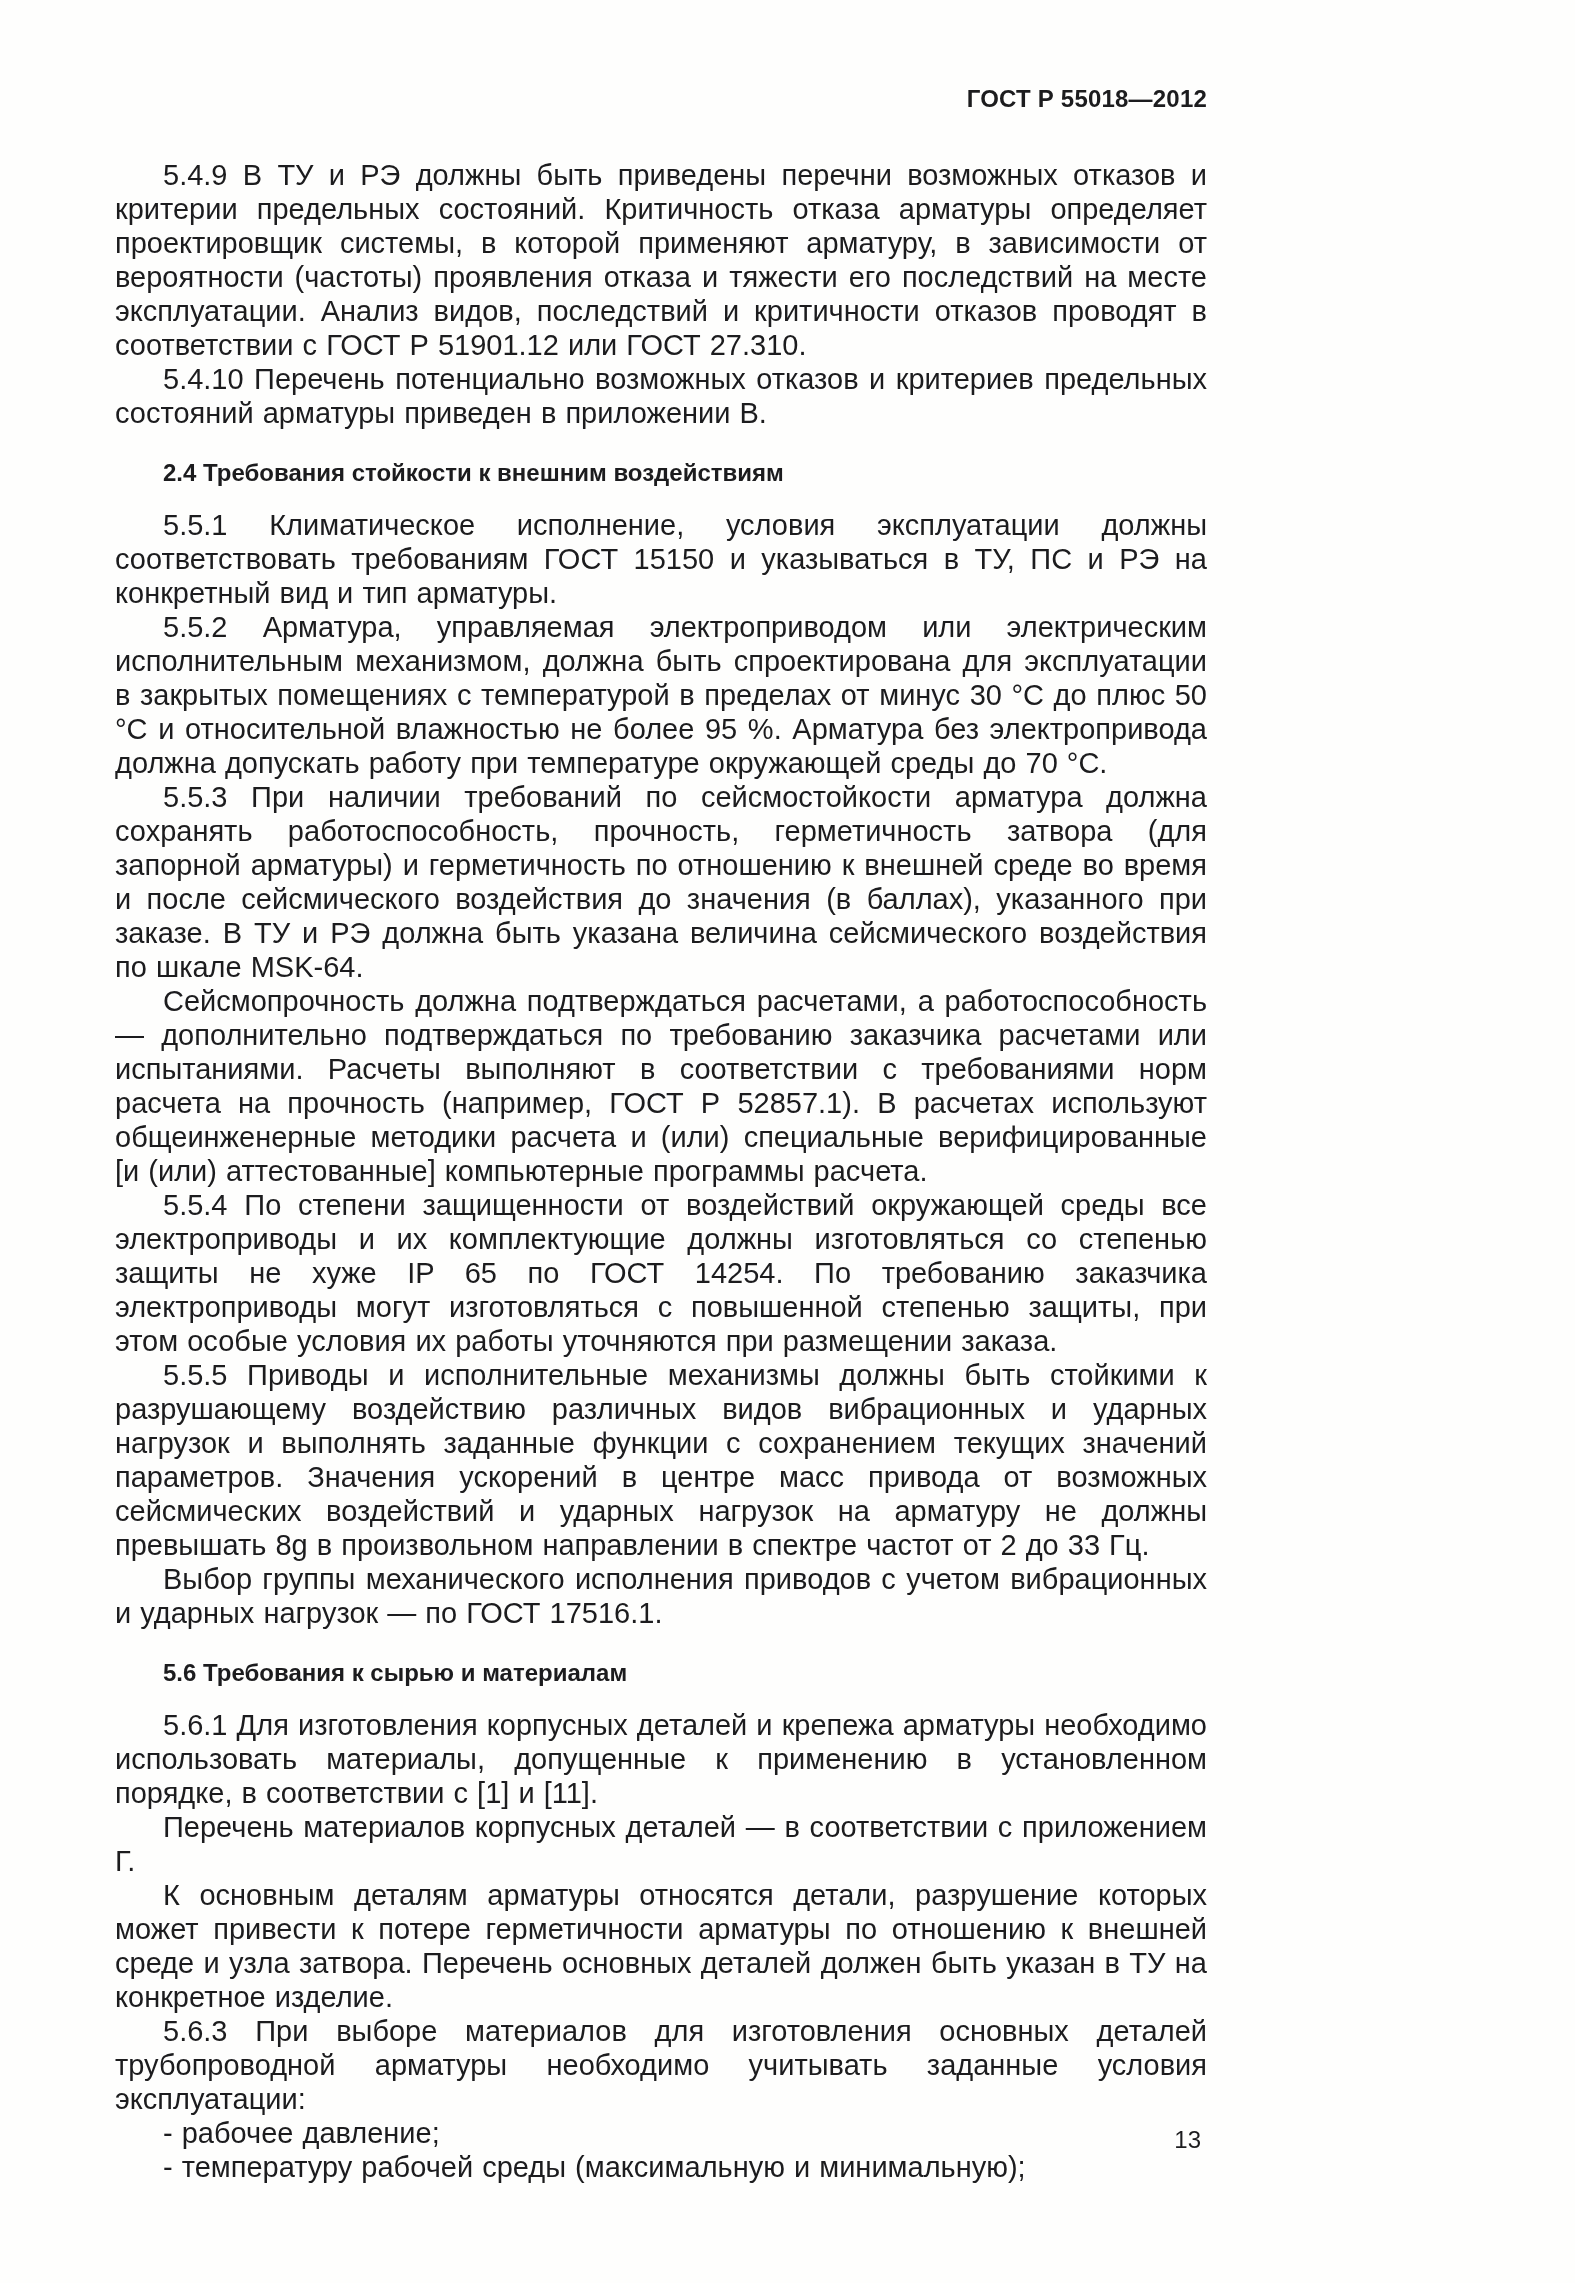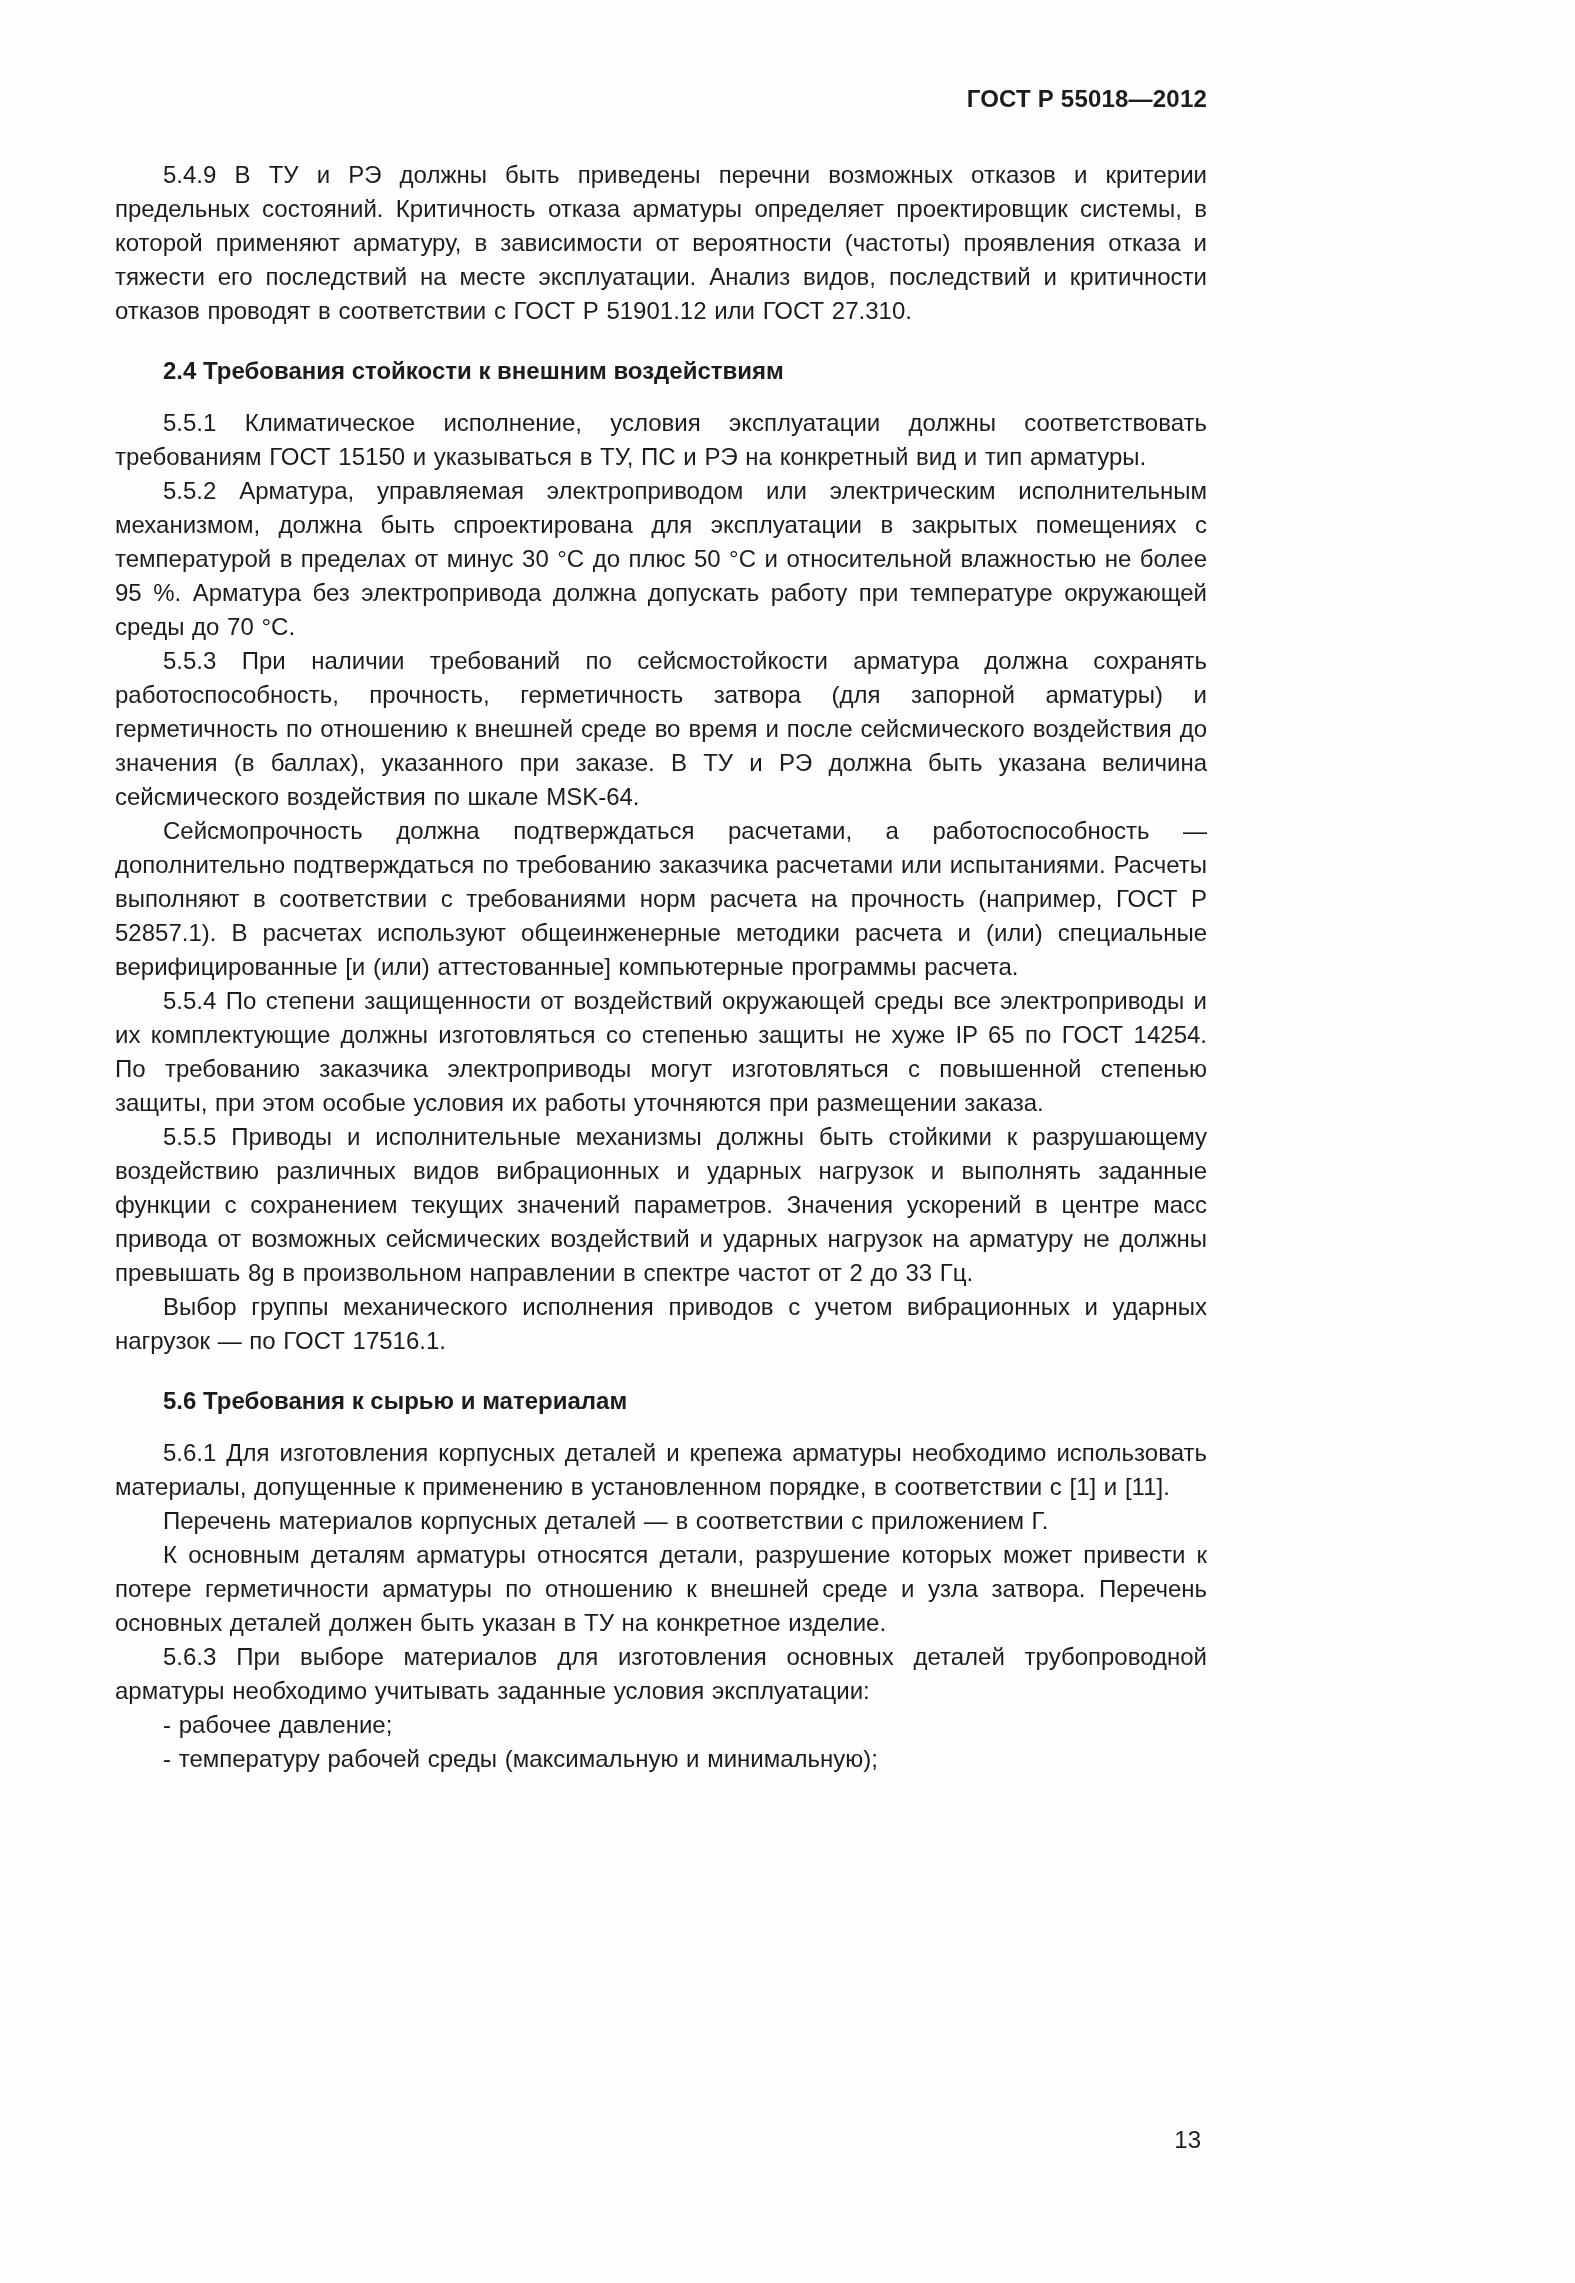--- a/index.html
+++ b/index.html
@@ -22,21 +22,21 @@
   .doc-code {
     text-align: right;
     font-weight: bold;
     font-size: 24px;
     line-height: 30px;
     margin-bottom: 44px;
     letter-spacing: 0.2px;
   }
 
   .content p.body {
-    font-size: 24px;
+    font-size: 29px;
     line-height: 34px;
     text-align: justify;
     text-indent: 48px;
     word-spacing: 1px;
   }
 
   .content p.heading {
     font-size: 24px;
     line-height: 34px;
     font-weight: bold;
@@ -57,20 +57,21 @@
 
 <div class="page">
 
   <header>
     <div class="doc-code">ГОСТ Р 55018—2012</div>
   </header>
 
   <main class="content" id="content">
 
   <p class="body">5.4.9 В ТУ и РЭ должны быть приведены перечни возможных отказов и критерии предельных состояний. Критичность отказа арматуры определяет проектировщик системы, в которой применяют арматуру, в зависимости от вероятности (частоты) проявления отказа и тяжести его последствий на месте эксплуатации. Анализ видов, последствий и критичности отказов проводят в соответствии с ГОСТ Р 51901.12 или ГОСТ 27.310.</p>
+      <p class="body">5.4.10 Перечень потенциально возможных отказов и критериев предельных состояний арматуры приведен в приложении В.</p>
       <p class="heading">2.4 Требования стойкости к внешним воздействиям</p>
       <p class="body">5.5.1 Климатическое исполнение, условия эксплуатации должны соответствовать требованиям ГОСТ 15150 и указываться в ТУ, ПС и РЭ на конкретный вид и тип арматуры.</p>
       <p class="body">5.5.2 Арматура, управляемая электроприводом или электрическим исполнительным механизмом, должна быть спроектирована для эксплуатации в закрытых помещениях с температурой в пределах от минус 30 °С до плюс 50 °С и относительной влажностью не более 95 %. Арматура без электропривода должна допускать работу при температуре окружающей среды до 70 °С.</p>
       <p class="body">5.5.3 При наличии требований по сейсмостойкости арматура должна сохранять работоспособность, прочность, герметичность затвора (для запорной арматуры) и герметичность по отношению к внешней среде во время и после сейсмического воздействия до значения (в баллах), указанного при заказе. В ТУ и РЭ должна быть указана величина сейсмического воздействия по шкале MSK-64.</p>
       <p class="body">Сейсмопрочность должна подтверждаться расчетами, а работоспособность — дополнительно подтверждаться по требованию заказчика расчетами или испытаниями. Расчеты выполняют в соответствии с требованиями норм расчета на прочность (например, ГОСТ Р 52857.1). В расчетах используют общеинженерные методики расчета и (или) специальные верифицированные [и (или) аттестованные] компьютерные программы расчета.</p>
       <p class="body">5.5.4 По степени защищенности от воздействий окружающей среды все электроприводы и их комплектующие должны изготовляться со степенью защиты не хуже IP 65 по ГОСТ 14254. По требованию заказчика электроприводы могут изготовляться с повышенной степенью защиты, при этом особые условия их работы уточняются при размещении заказа.</p>
       <p class="body">5.5.5 Приводы и исполнительные механизмы должны быть стойкими к разрушающему воздействию различных видов вибрационных и ударных нагрузок и выполнять заданные функции с сохранением текущих значений параметров. Значения ускорений в центре масс привода от возможных сейсмических воздействий и ударных нагрузок на арматуру не должны превышать 8g в произвольном направлении в спектре частот от 2 до 33 Гц.</p>
       <p class="body">Выбор группы механического исполнения приводов с учетом вибрационных и ударных нагрузок — по ГОСТ 17516.1.</p>
       <p class="heading">5.6 Требования к сырью и материалам</p>
       <p class="body">5.6.1 Для изготовления корпусных деталей и крепежа арматуры необходимо использовать материалы, допущенные к применению в установленном порядке, в соответствии с [1] и [11].</p>

